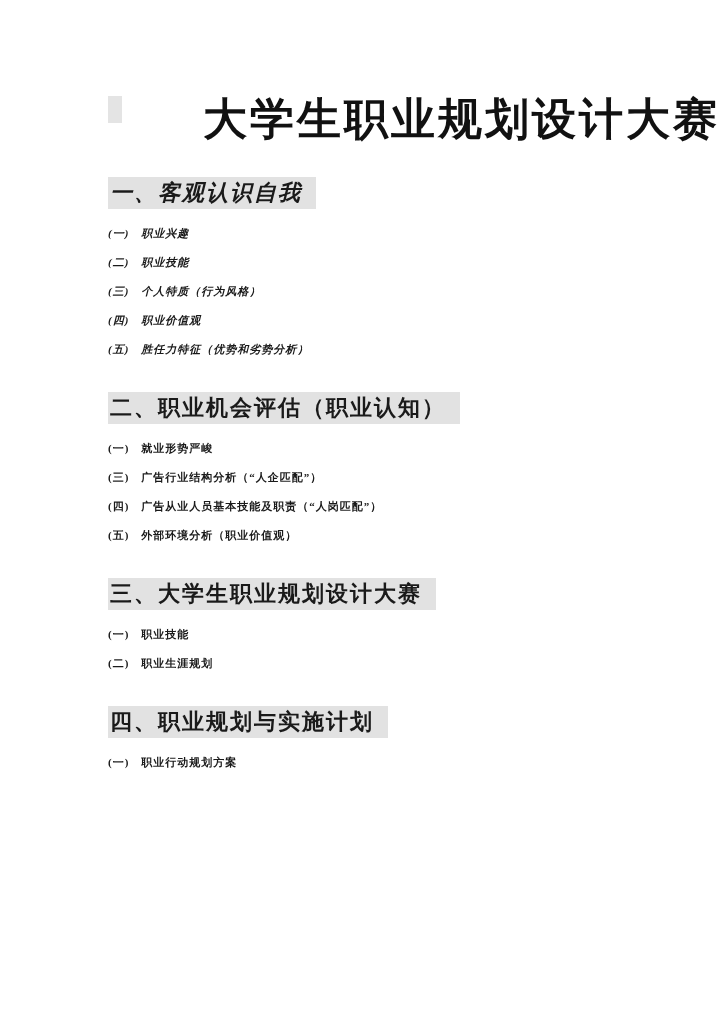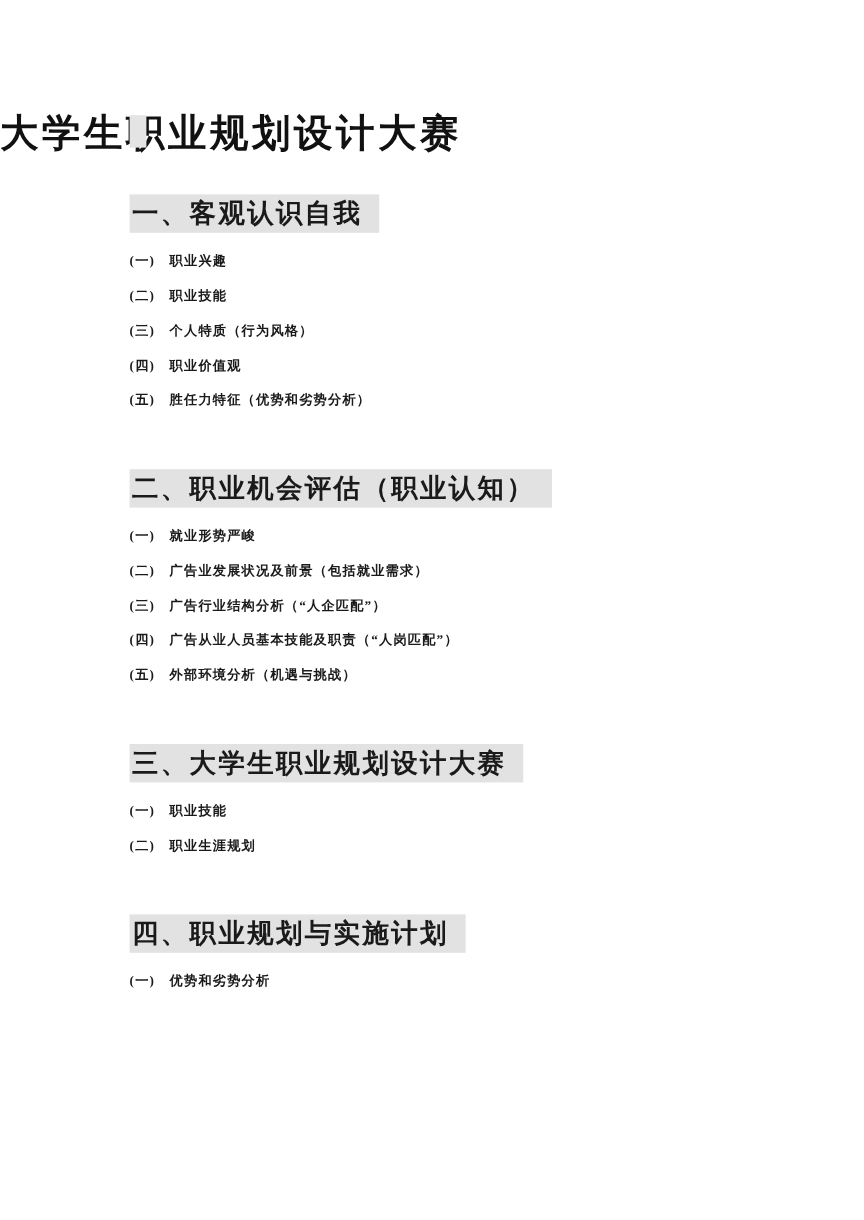--- a/index.html
+++ b/index.html
@@ -20,36 +20,37 @@
     position: absolute;
     left: 108px;
     top: 96px;
     width: 14px;
     height: 27px;
     background: #e4e4e4;
   }
   .doc-title {
     margin: 0;
     padding-top: 90px;
-    text-align: left;
+    text-align: right;
     font-family: "DejaVu Sans", "Liberation Sans", sans-serif;
-    font-size: 32px;
+    font-size: 44px;
     font-weight: bold;
     letter-spacing: 3px;
     color: #111111;
   }
   .content {
     margin-left: 108px;
     margin-right: 40px;
   }
   .section {
-    margin-top: 42px;
+    margin-top: 28px;
   }
   .section:first-of-type {
     margin-top: 28px;
+    font-style: italic;
   }
   .section-heading {
     display: inline-block;
     background: #e2e2e2;
     font-size: 22px;
     font-weight: 700;
     letter-spacing: 2px;
     line-height: 26px;
     padding: 3px 14px 3px 2px;
     color: #1a1a1a;
@@ -90,37 +91,36 @@
         <div class="item"><span class="item-marker">(三)</span><span>个人特质（行为风格）</span></div>
         <div class="item"><span class="item-marker">(四)</span><span>职业价值观</span></div>
         <div class="item"><span class="item-marker">(五)</span><span>胜任力特征（优势和劣势分析）</span></div>
       </div>
     </div>
 
     <div class="section">
       <div class="section-heading">二、职业机会评估（职业认知）</div>
       <div class="items">
         <div class="item"><span class="item-marker">(一)</span><span>就业形势严峻</span></div>
-        <div class="item"><span class="item-marker">(二)</span><span>广告业发展状况及前景（包括就业需求）</span></div>
         <div class="item"><span class="item-marker">(三)</span><span>广告行业结构分析（“人企匹配”）</span></div>
         <div class="item"><span class="item-marker">(四)</span><span>广告从业人员基本技能及职责（“人岗匹配”）</span></div>
-        <div class="item"><span class="item-marker">(五)</span><span>外部环境分析（机遇与挑战）</span></div>
+        <div class="item"><span class="item-marker">(五)</span><span>外部环境分析（职业价值观）</span></div>
       </div>
     </div>
 
     <div class="section">
       <div class="section-heading">三、大学生职业规划设计大赛</div>
       <div class="items">
         <div class="item"><span class="item-marker">(一)</span><span>职业技能</span></div>
         <div class="item"><span class="item-marker">(二)</span><span>职业生涯规划</span></div>
       </div>
     </div>
 
     <div class="section">
       <div class="section-heading">四、职业规划与实施计划</div>
       <div class="items">
-        <div class="item"><span class="item-marker">(一)</span><span>优势和劣势分析</span></div>
+        <div class="item"><span class="item-marker">(一)</span><span>职业行动规划方案</span></div>
       </div>
     </div>
 
 
   </div>
 </div>
 
 </body></html>

